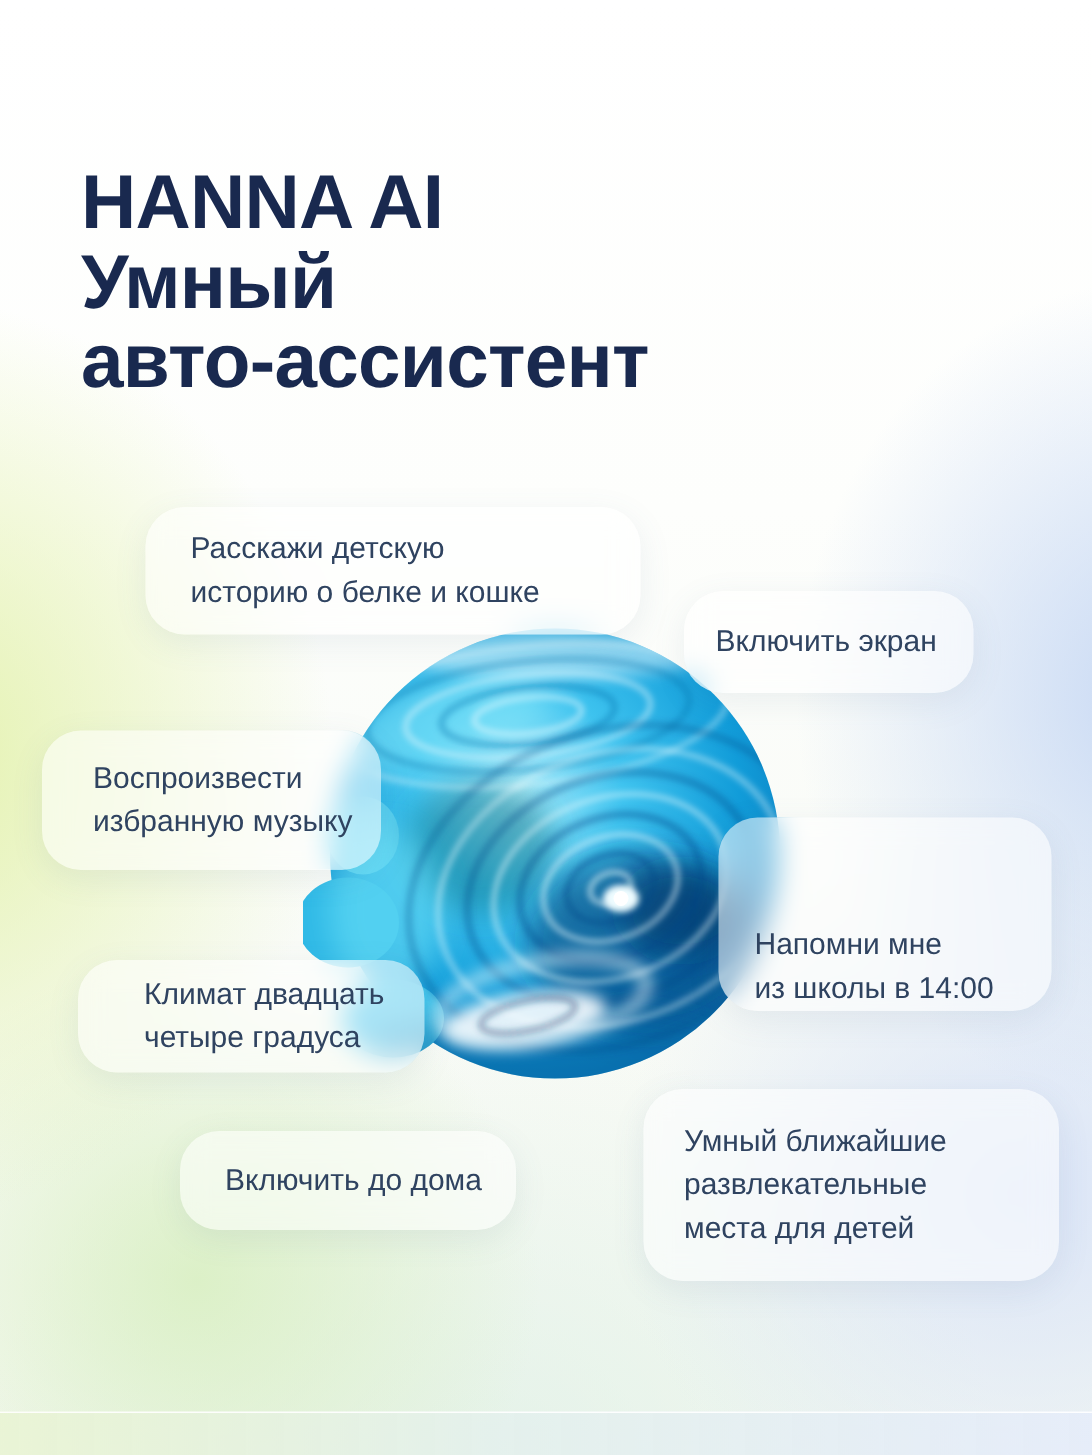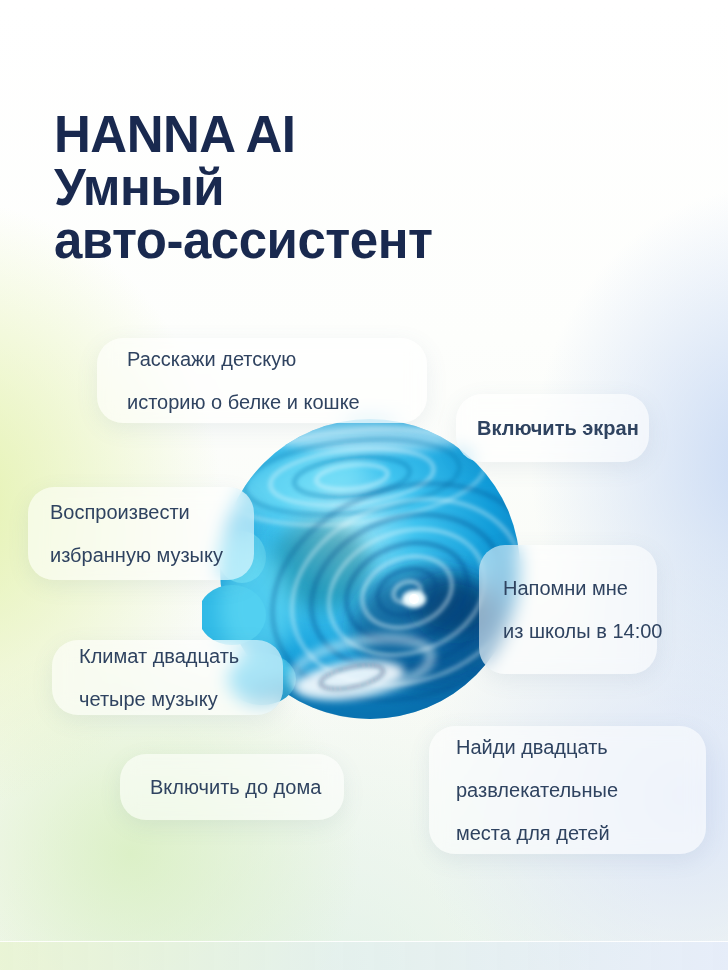--- a/index.html
+++ b/index.html
@@ -40,28 +40,27 @@
   .bubble{
     position:absolute;z-index:2;
     background:var(--bubble-bg);
     border-radius:26px;
     display:flex;flex-direction:column;justify-content:center;
     color:var(--bubble-text);
     font-size:20px;line-height:29px;
     box-shadow:0 6px 22px rgba(90,115,145,0.10);
     -webkit-backdrop-filter:blur(9px);backdrop-filter:blur(9px);
     box-sizing:border-box;
-    gap:14px;
   }
   .bubble span{display:block;white-space:nowrap;}
   .b1{left:97px; top:338px; width:330px;height:85px; padding-left:30px;}
-  .b2{left:456px;top:394px; width:193px;height:68px; padding-left:21px;font-weight:bold;}
-  .b3{left:28px; top:487px; width:226px;height:93px; padding-left:22px;}
-  .b4{left:479px;top:545px; width:178px;height:129px;padding-left:24px;}
-  .b5{left:52px; top:640px; width:231px;height:75px; padding-left:27px;}
+  .b2{left:456px;top:394px; width:193px;height:68px; padding-left:21px;}
+  .b3{left:28px; top:487px; width:226px;height:93px; padding-left:34px;}
+  .b4{left:479px;top:545px; width:222px;height:129px;padding-left:24px;justify-content:flex-end;}
+  .b5{left:52px; top:640px; width:231px;height:75px; padding-left:44px;}
   .b6{left:120px;top:754px; width:224px;height:66px; padding-left:30px;}
   .b7{left:429px;top:726px; width:277px;height:128px;padding-left:27px;}
 </style>
 </head>
 <body>
 
 <div class="stage">
 
   <h1 class="title">
     <span>HANNA AI</span>
@@ -153,27 +152,27 @@
     <span>избранную музыку</span>
   </div>
 
   <div class="bubble b4">
     <span>Напомни мне</span>
     <span>из школы в 14:00</span>
   </div>
 
   <div class="bubble b5">
     <span>Климат двадцать</span>
-    <span>четыре музыку</span>
+    <span>четыре градуса</span>
   </div>
 
   <div class="bubble b6">
     <span>Включить до дома</span>
   </div>
 
   <div class="bubble b7">
-    <span>Найди двадцать</span>
+    <span>Умный ближайшие</span>
     <span>развлекательные</span>
     <span>места для детей</span>
   </div>
 
   <div class="bottom-band"></div>
 </div>
 
 </body></html>

